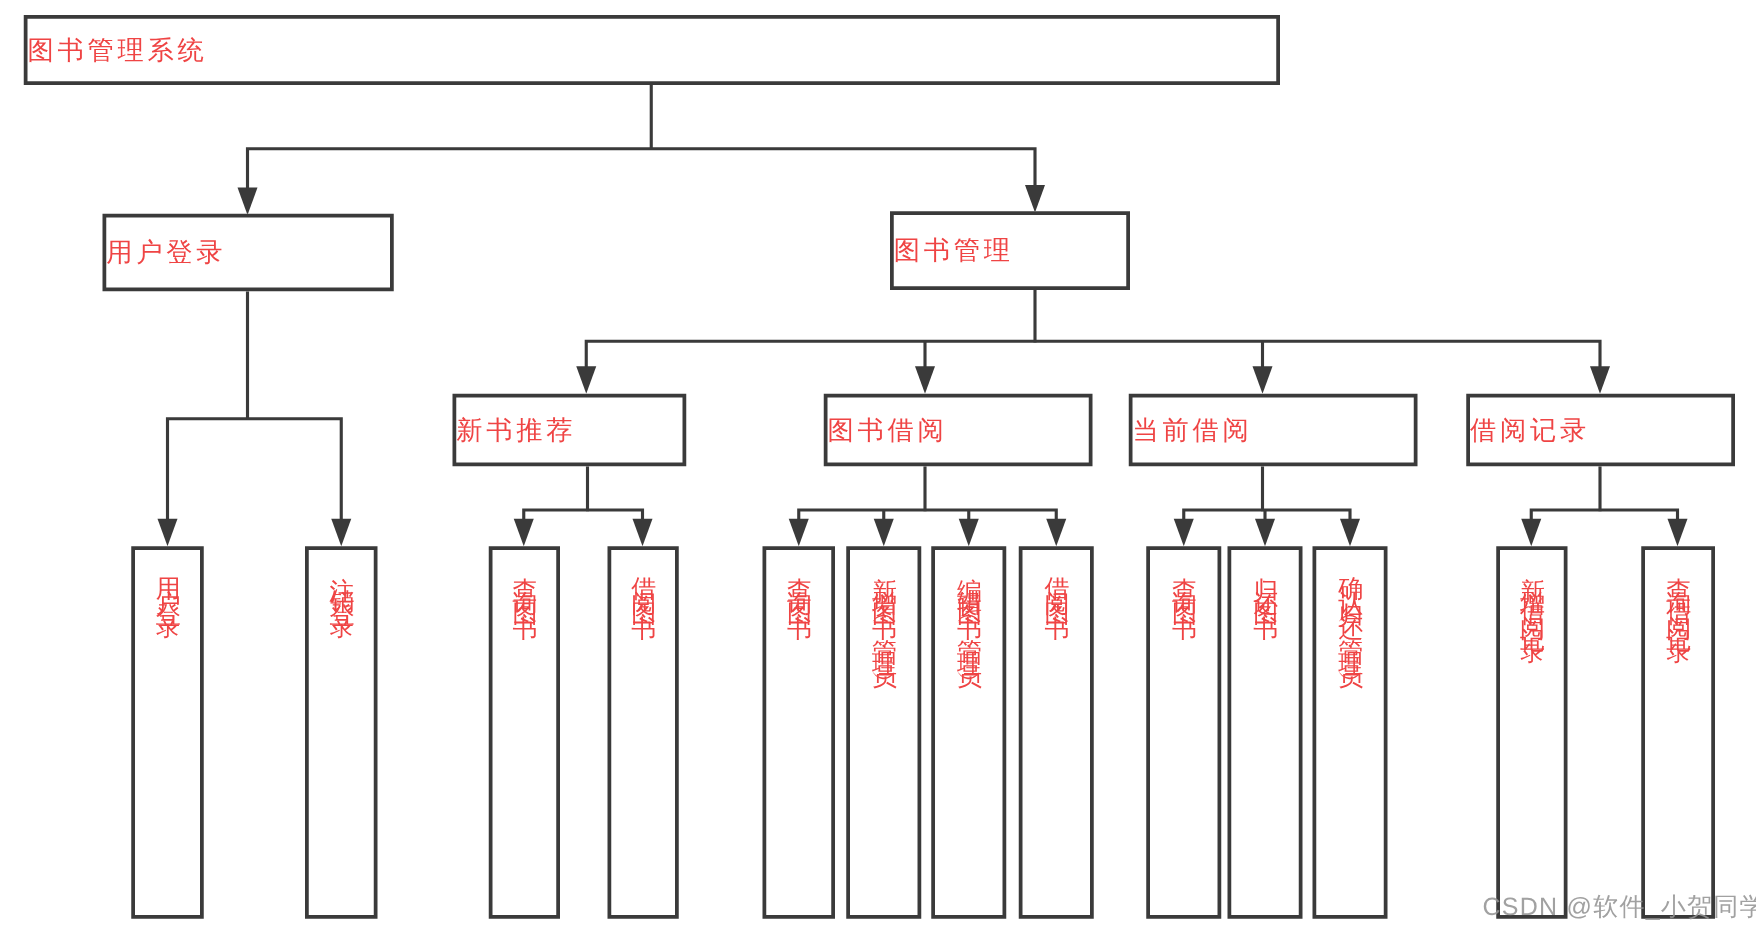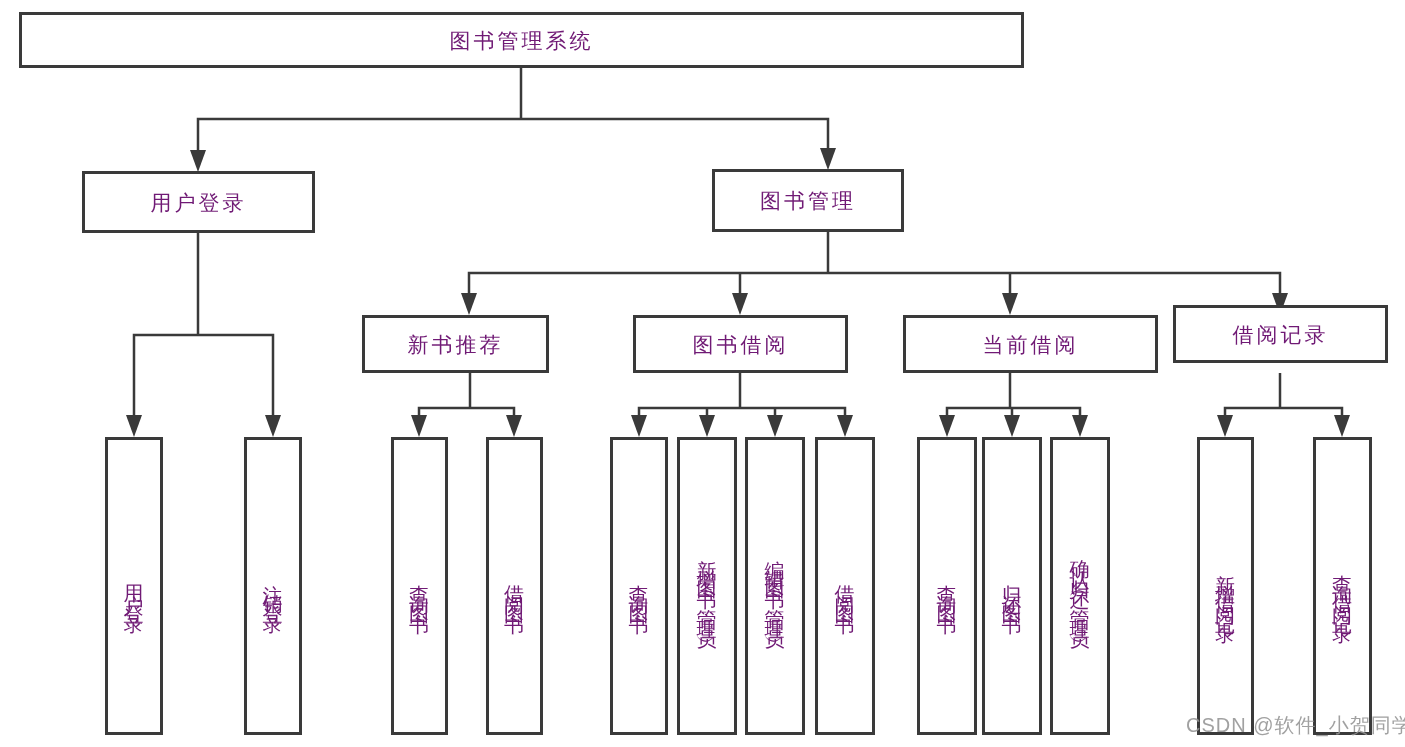--- a/index.html
+++ b/index.html
@@ -16,22 +16,22 @@
     left: 0; top: 0;
     width: 1405px; height: 747px;
   }
   .node {
     position: absolute;
     box-sizing: border-box;
     background: #ffffff;
     border: 3px solid #3a3a3a;
     display: flex;
     align-items: center;
-    justify-content: center;
-    color: #701a75;
+    justify-content: flex-start;
+    color: #ef4444;
     text-align: center;
   }
   .node.h {
     font-size: 21px;
     letter-spacing: 3px;
     line-height: 1;
   }
   .node.v {
     writing-mode: vertical-rl;
     text-orientation: mixed;
@@ -115,27 +115,27 @@
   <div class="node h" style="left:82px; top:171px; width:233px; height:62px">
     <span>用户登录</span>
   </div>
   <div class="node h" style="left:712px; top:169px; width:192px; height:63px">
     <span>图书管理</span>
   </div>
 
   <div class="node h" style="left:362px; top:315px; width:187px; height:58px">
     <span>新书推荐</span>
   </div>
-  <div class="node h" style="left:633px; top:315px; width:215px; height:58px">
+  <div class="node h" style="left:659px; top:315px; width:215px; height:58px">
     <span>图书借阅</span>
   </div>
-  <div class="node h" style="left:903px; top:315px; width:255px; height:58px">
+  <div class="node h" style="left:903px; top:315px; width:231px; height:58px">
     <span>当前借阅</span>
   </div>
-  <div class="node h" style="left:1173px; top:305px; width:215px; height:58px">
+  <div class="node h" style="left:1173px; top:315px; width:215px; height:58px">
     <span>借阅记录</span>
   </div>
 
   <div class="node v" style="left:105px; top:437px; width:58px; height:298px">
     <span>用户登录</span>
   </div>
   <div class="node v" style="left:244px; top:437px; width:58px; height:298px">
     <span>注销登录</span>
   </div>
 

